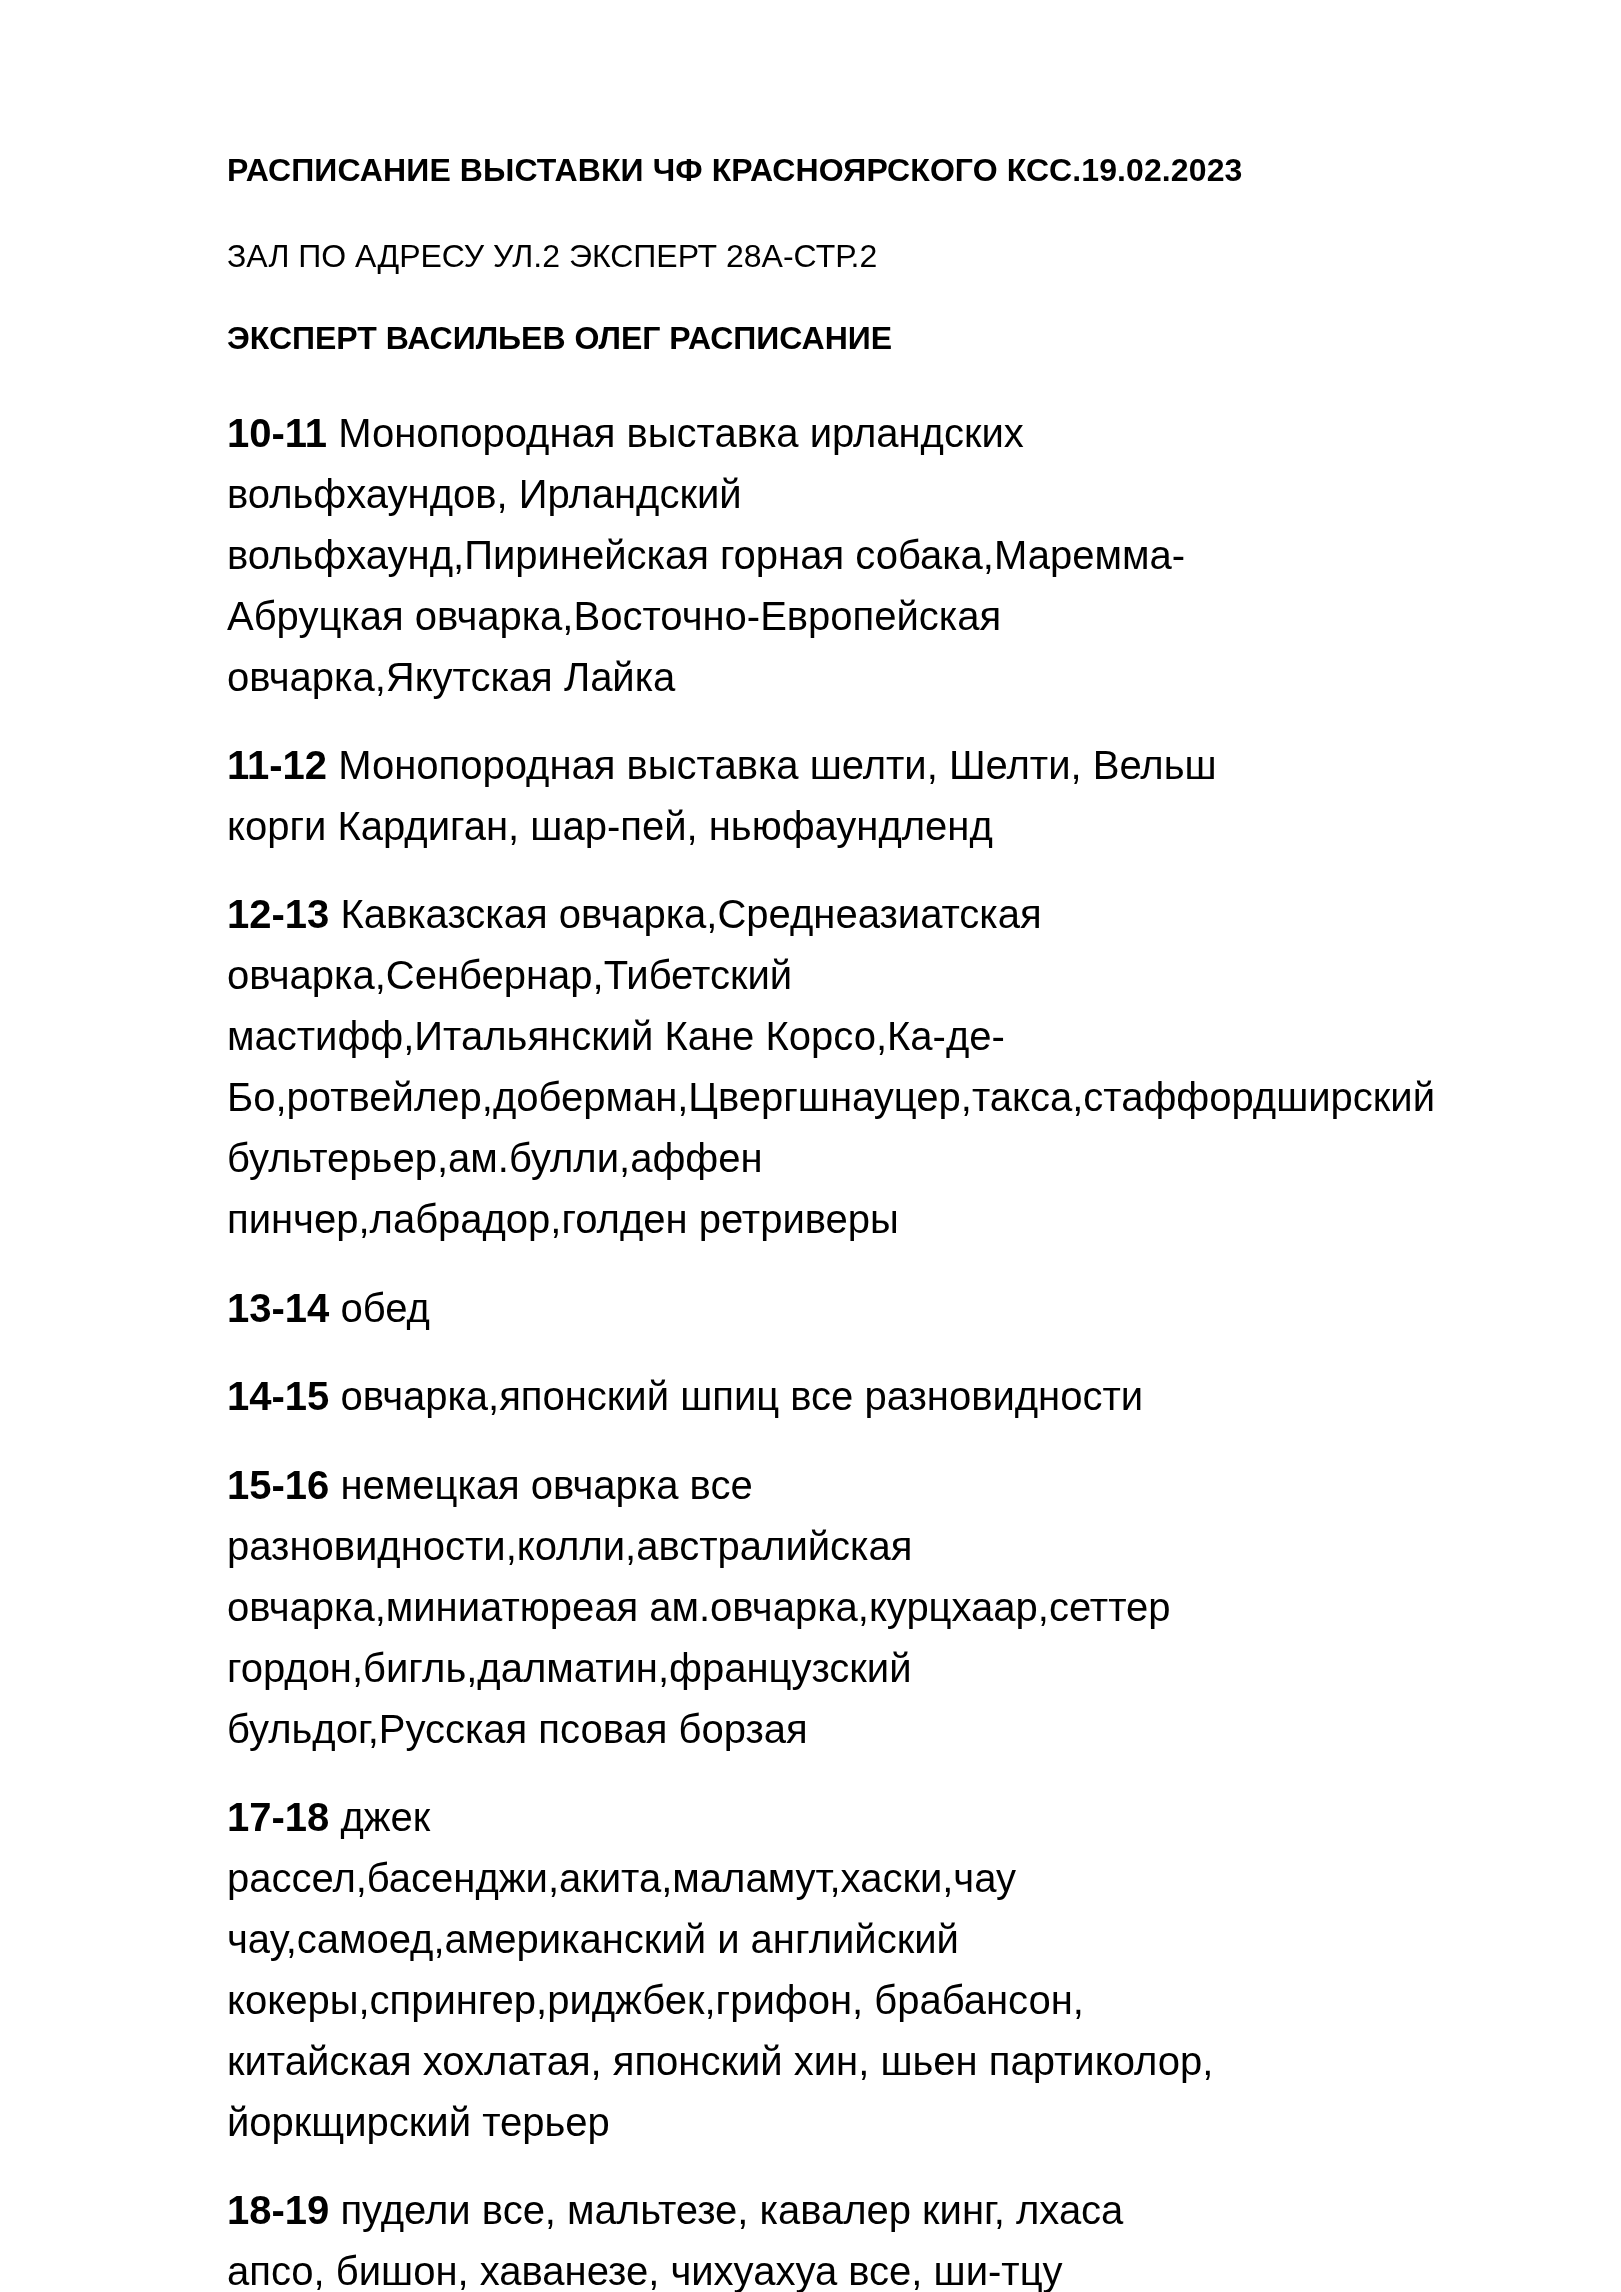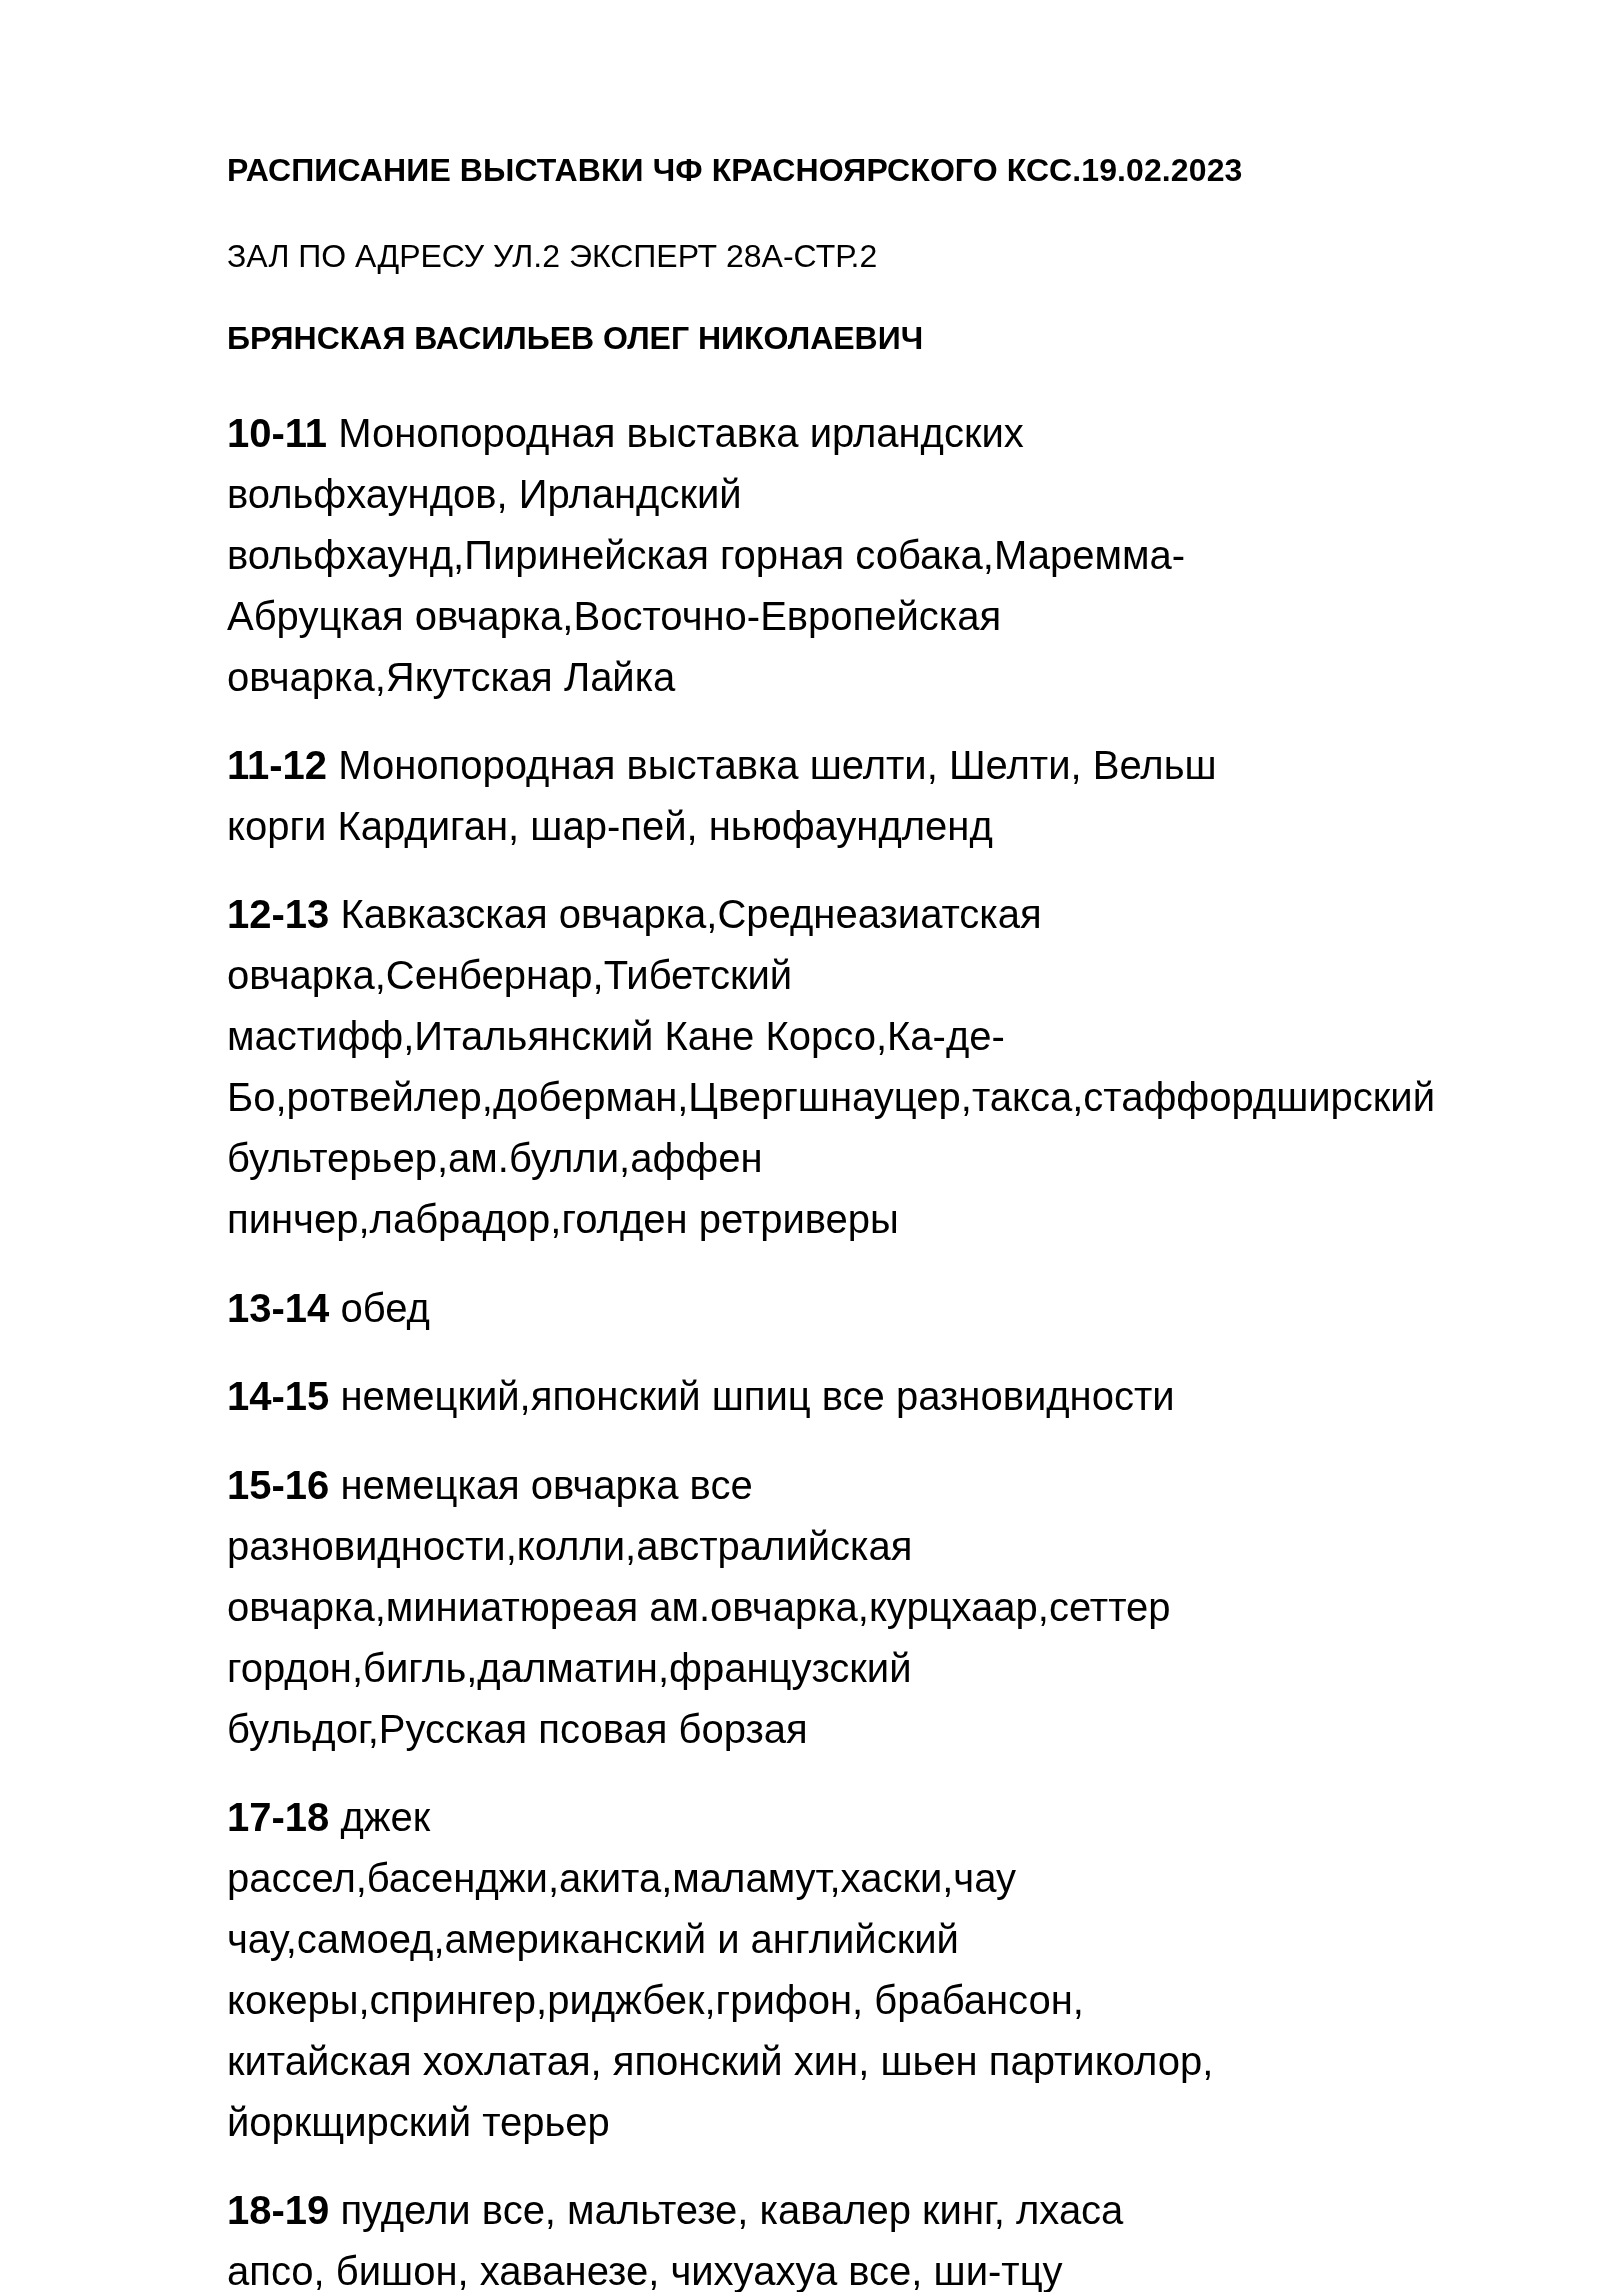--- a/index.html
+++ b/index.html
@@ -67,28 +67,28 @@
 </head>
 <body>
 
 <div class="page">
   <div class="doc-body">
 
     <h1 class="heading-main">РАСПИСАНИЕ ВЫСТАВКИ ЧФ КРАСНОЯРСКОГО КСС.19.02.2023</h1>
 
     <p class="heading-sub">ЗАЛ ПО АДРЕСУ УЛ.2 ЭКСПЕРТ 28А-СТР.2</p>
 
-    <h2 class="heading-expert">БРЯНСКАЯ ВАСИЛЬЕВ ОЛЕГ НИКОЛАЕВИЧ</h2>
+    <h2 class="heading-expert">ЭКСПЕРТ ВАСИЛЬЕВ ОЛЕГ РАСПИСАНИЕ</h2>
 
     <div id="schedule-list">
         <p class="slot"><span class="slot-time">10-11</span> <span class="slot-text">Монопородная выставка ирландских вольфхаундов, Ирландский вольфхаунд,Пиринейская горная собака,Маремма-Абруцкая овчарка,Восточно-Европейская овчарка,Якутская Лайка</span></p>
         <p class="slot"><span class="slot-time">11-12</span> <span class="slot-text">Монопородная выставка шелти, Шелти, Вельш корги Кардиган, шар-пей, ньюфаундленд</span></p>
         <p class="slot"><span class="slot-time">12-13</span> <span class="slot-text">Кавказская овчарка,Среднеазиатская овчарка,Сенбернар,Тибетский мастифф,Итальянский Кане Корсо,Ка-де-Бо,ротвейлер,доберман,Цвергшнауцер,такса,стаффордширский бультерьер,ам.булли,аффен пинчер,лабрадор,голден ретриверы</span></p>
         <p class="slot"><span class="slot-time">13-14</span> <span class="slot-text">обед</span></p>
-        <p class="slot"><span class="slot-time">14-15</span> <span class="slot-text">немецкий,японский шпиц все разновидности</span></p>
+        <p class="slot"><span class="slot-time">14-15</span> <span class="slot-text">овчарка,японский шпиц все разновидности</span></p>
         <p class="slot"><span class="slot-time">15-16</span> <span class="slot-text">немецкая овчарка все разновидности,колли,австралийская овчарка,миниатюреая ам.овчарка,курцхаар,сеттер гордон,бигль,далматин,французский бульдог,Русская псовая борзая</span></p>
         <p class="slot"><span class="slot-time">17-18</span> <span class="slot-text">джек рассел,басенджи,акита,маламут,хаски,чау чау,самоед,американский и английский кокеры,спрингер,риджбек,грифон, брабансон, китайская хохлатая, японский хин, шьен партиколор, йоркщирский терьер</span></p>
         <p class="slot"><span class="slot-time">18-19</span> <span class="slot-text">пудели все, мальтезе, кавалер кинг, лхаса апсо, бишон, хаванезе, чихуахуа все, ши-тцу</span></p>
       </div>
 
   </div>
 </div>
 
 
 </body></html>

